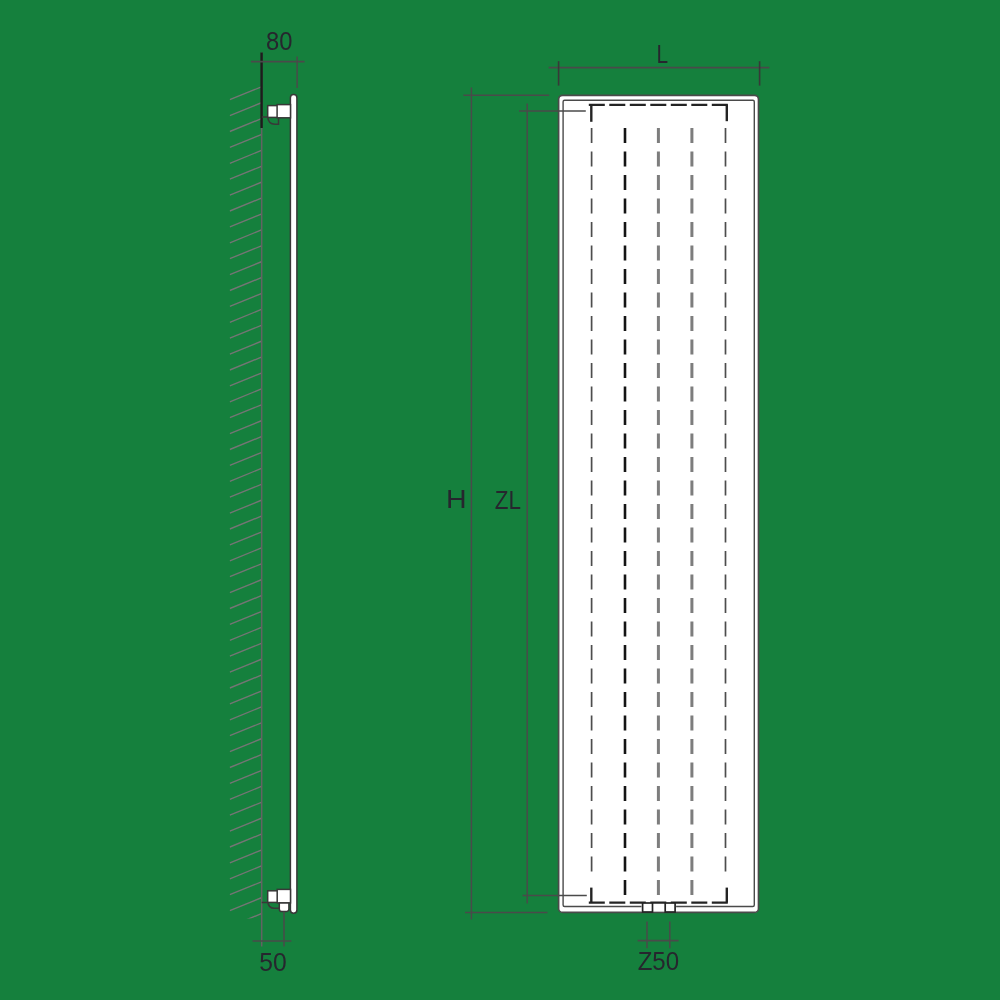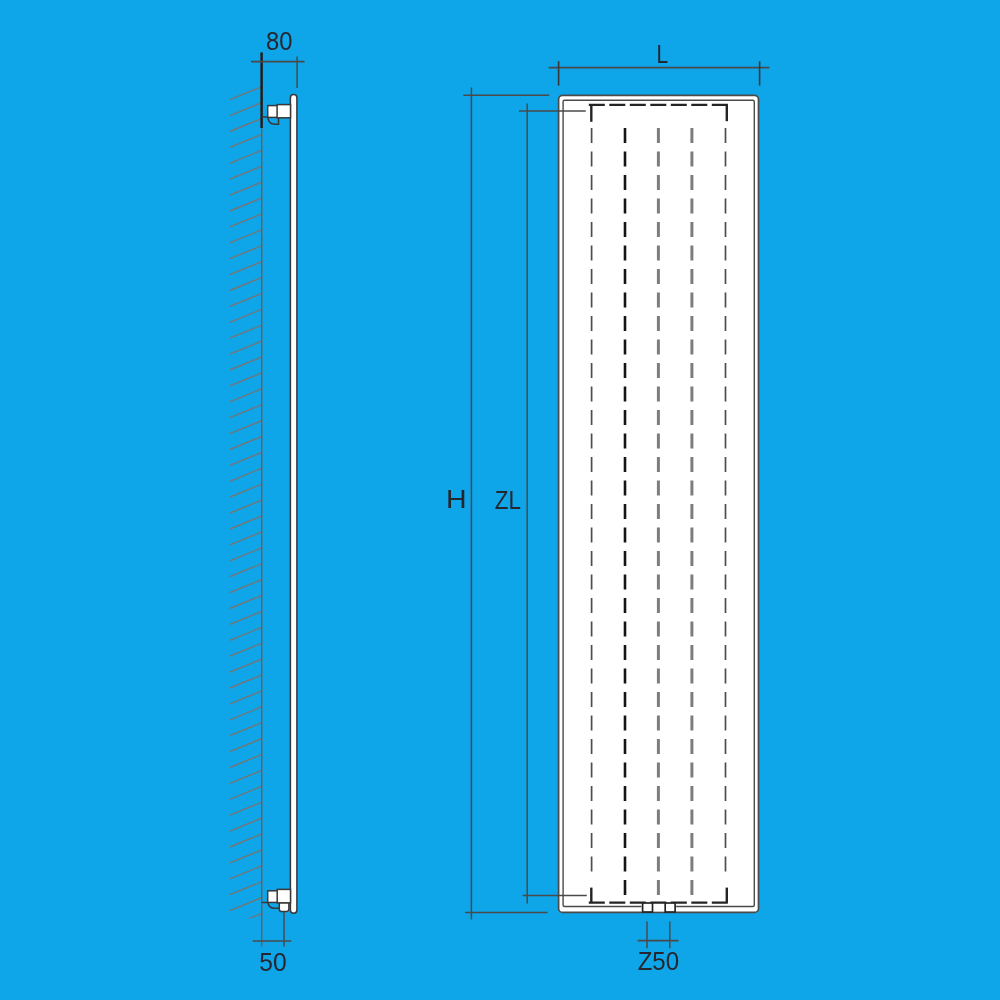--- a/index.html
+++ b/index.html
@@ -1,16 +1,16 @@
 <!DOCTYPE html>
 <html><head>
 <meta charset="utf-8">
 <style>
   html,body{margin:0;padding:0;background:#ffffff;}
-  .wrap{width:1000px;height:1000px;position:relative;background:#0ea5e9;}
+  .wrap{width:1000px;height:1000px;position:relative;background:#15803d;}
   text{font-family:"Liberation Sans", sans-serif;fill:#26262e;}
 </style>
 </head>
 <body>
 <div class="wrap">
 <svg width="1000" height="1000" viewBox="0 0 1000 1000" fill="none">
 <defs>
 <clipPath id="hatchclip">
           <rect x="229.4" y="84" width="33" height="834.5"></rect>
         </clipPath>

